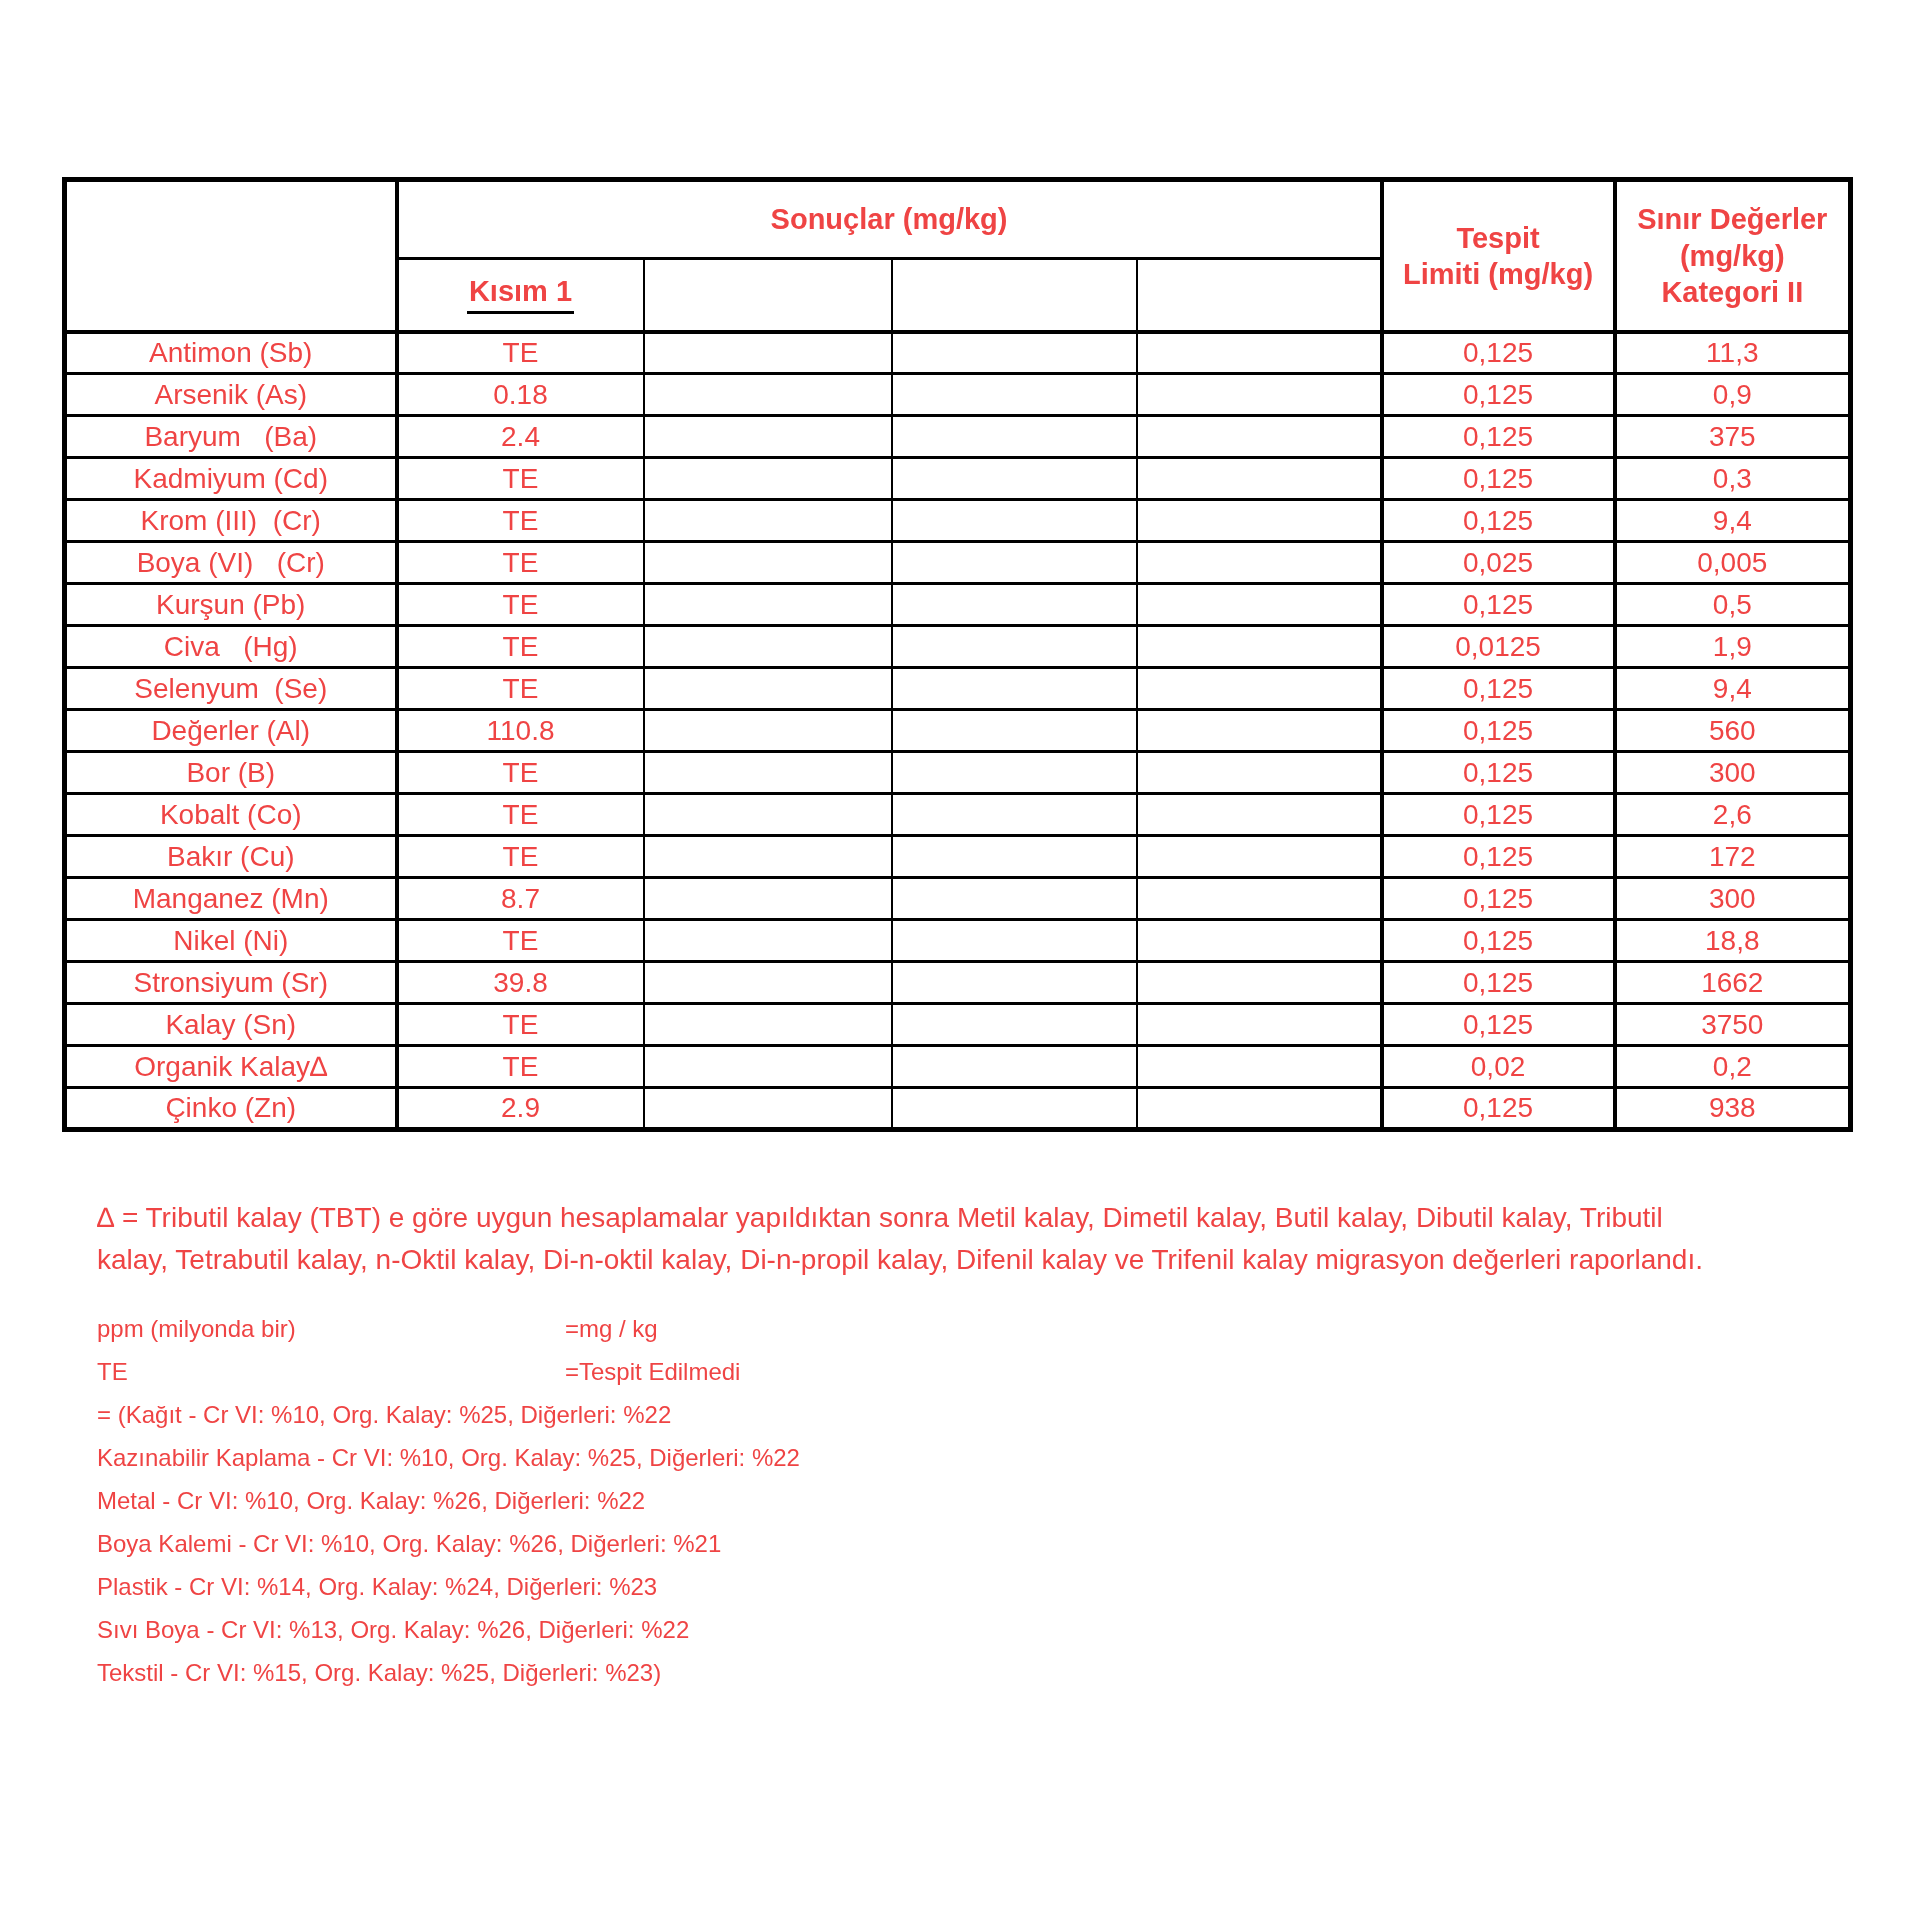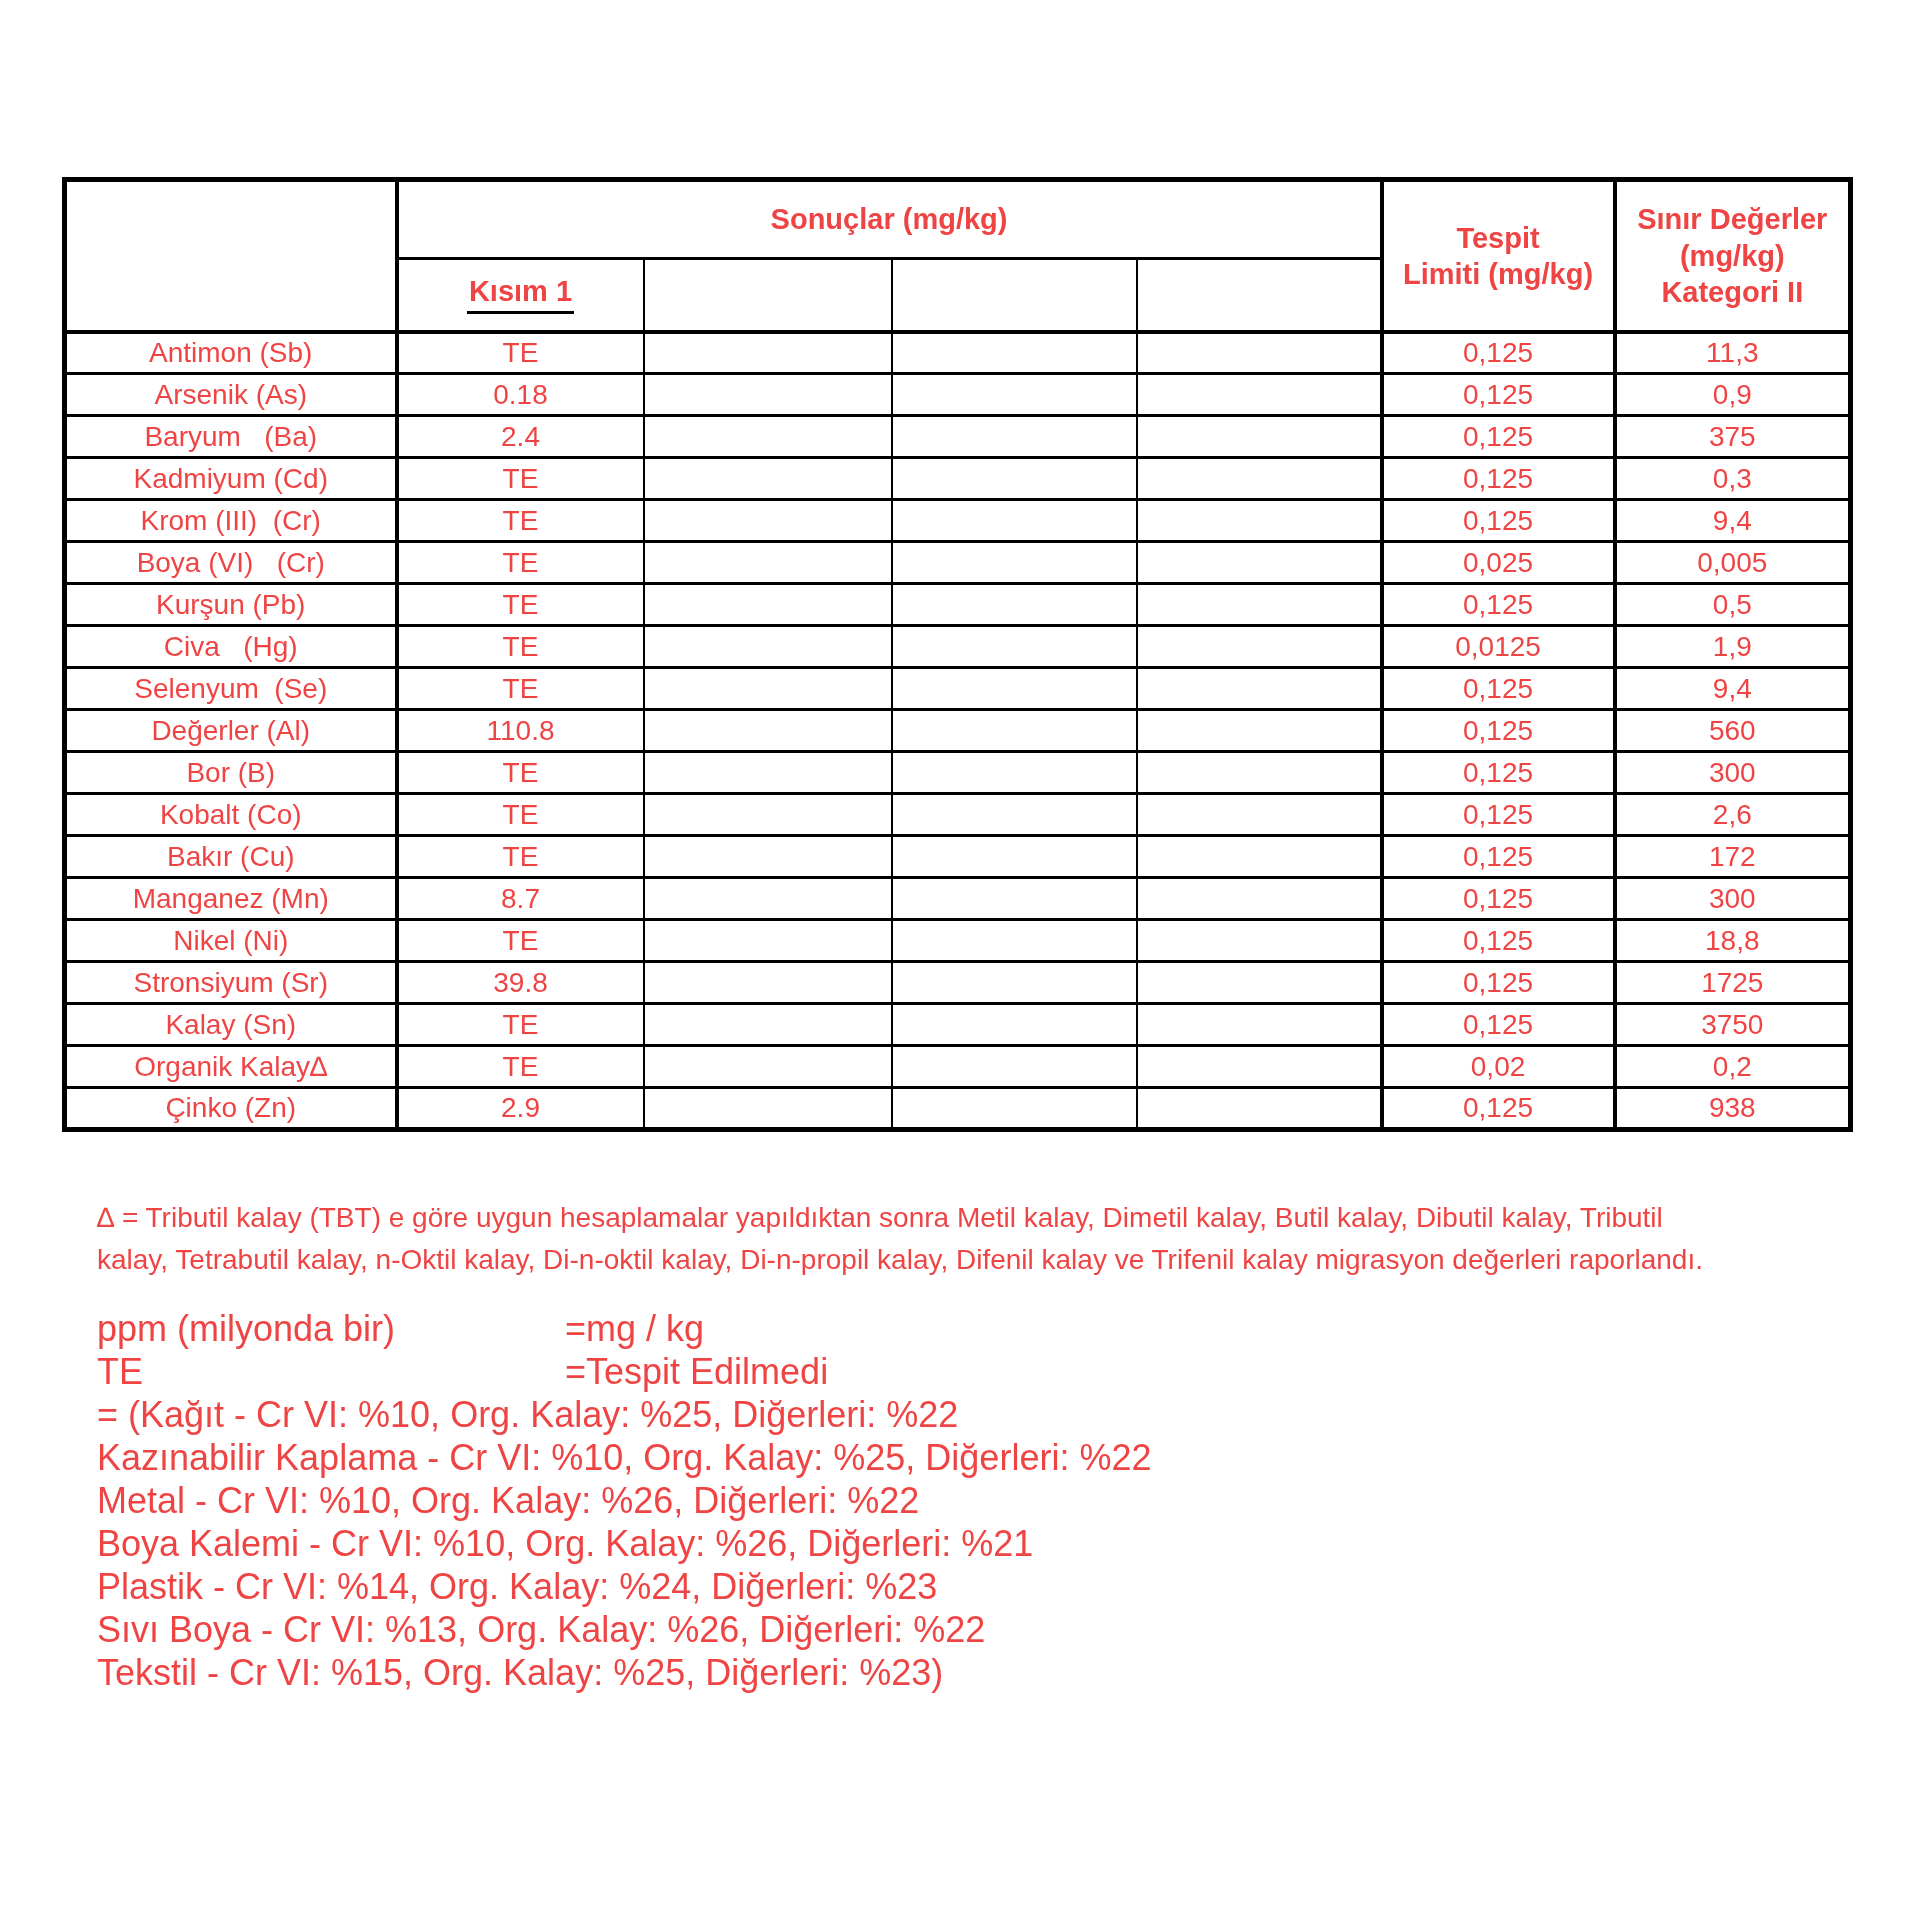--- a/index.html
+++ b/index.html
@@ -69,21 +69,21 @@
     line-height: 42px;
     white-space: pre-line;
   }
 
   
   #legend {
     position: absolute;
     left: 97px;
     top: 1307px;
     width: 1748px;
-    font-size: 36px;
+    font-size: 24px;
     line-height: 43px;
   }
   .legend-row { display: flex; align-items: flex-start; }
   .legend-label { width: 468px; flex-shrink: 0; }
   .legend-value { white-space: pre-line; }
 </style>
 </head>
 <body>
 
 <div id="page">
@@ -251,21 +251,21 @@
         <td class="v-thick-left">0,125</td>
         <td class="v-thick-left">18,8</td>
       </tr>
       <tr class="data-row">
         <td class="el-cell">Stronsiyum (Sr)</td>
         <td class="v-thick-left">39.8</td>
         <td></td>
         <td></td>
         <td></td>
         <td class="v-thick-left">0,125</td>
-        <td class="v-thick-left">1725</td>
+        <td class="v-thick-left">1662</td>
       </tr>
       <tr class="data-row">
         <td class="el-cell">Kalay (Sn)</td>
         <td class="v-thick-left">TE</td>
         <td></td>
         <td></td>
         <td></td>
         <td class="v-thick-left">0,125</td>
         <td class="v-thick-left">3750</td>
       </tr>

